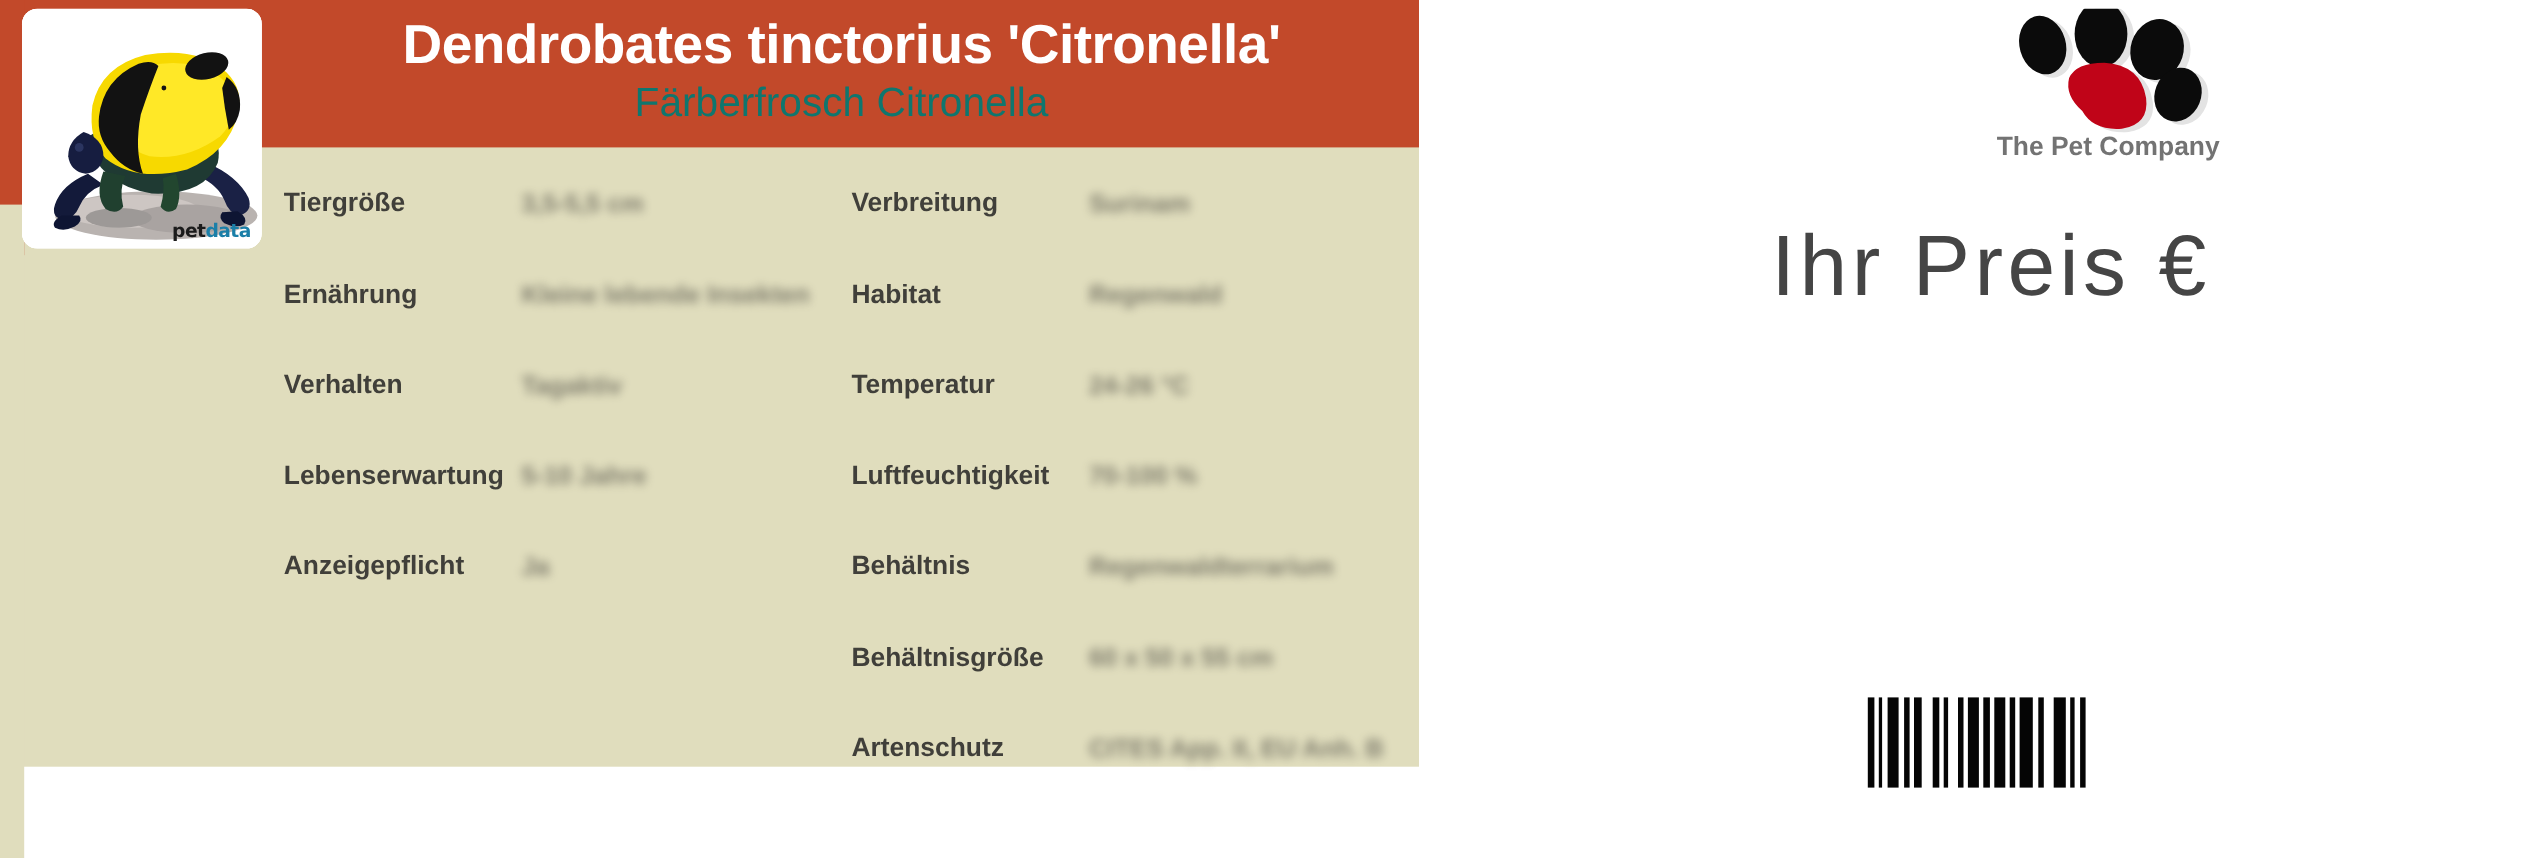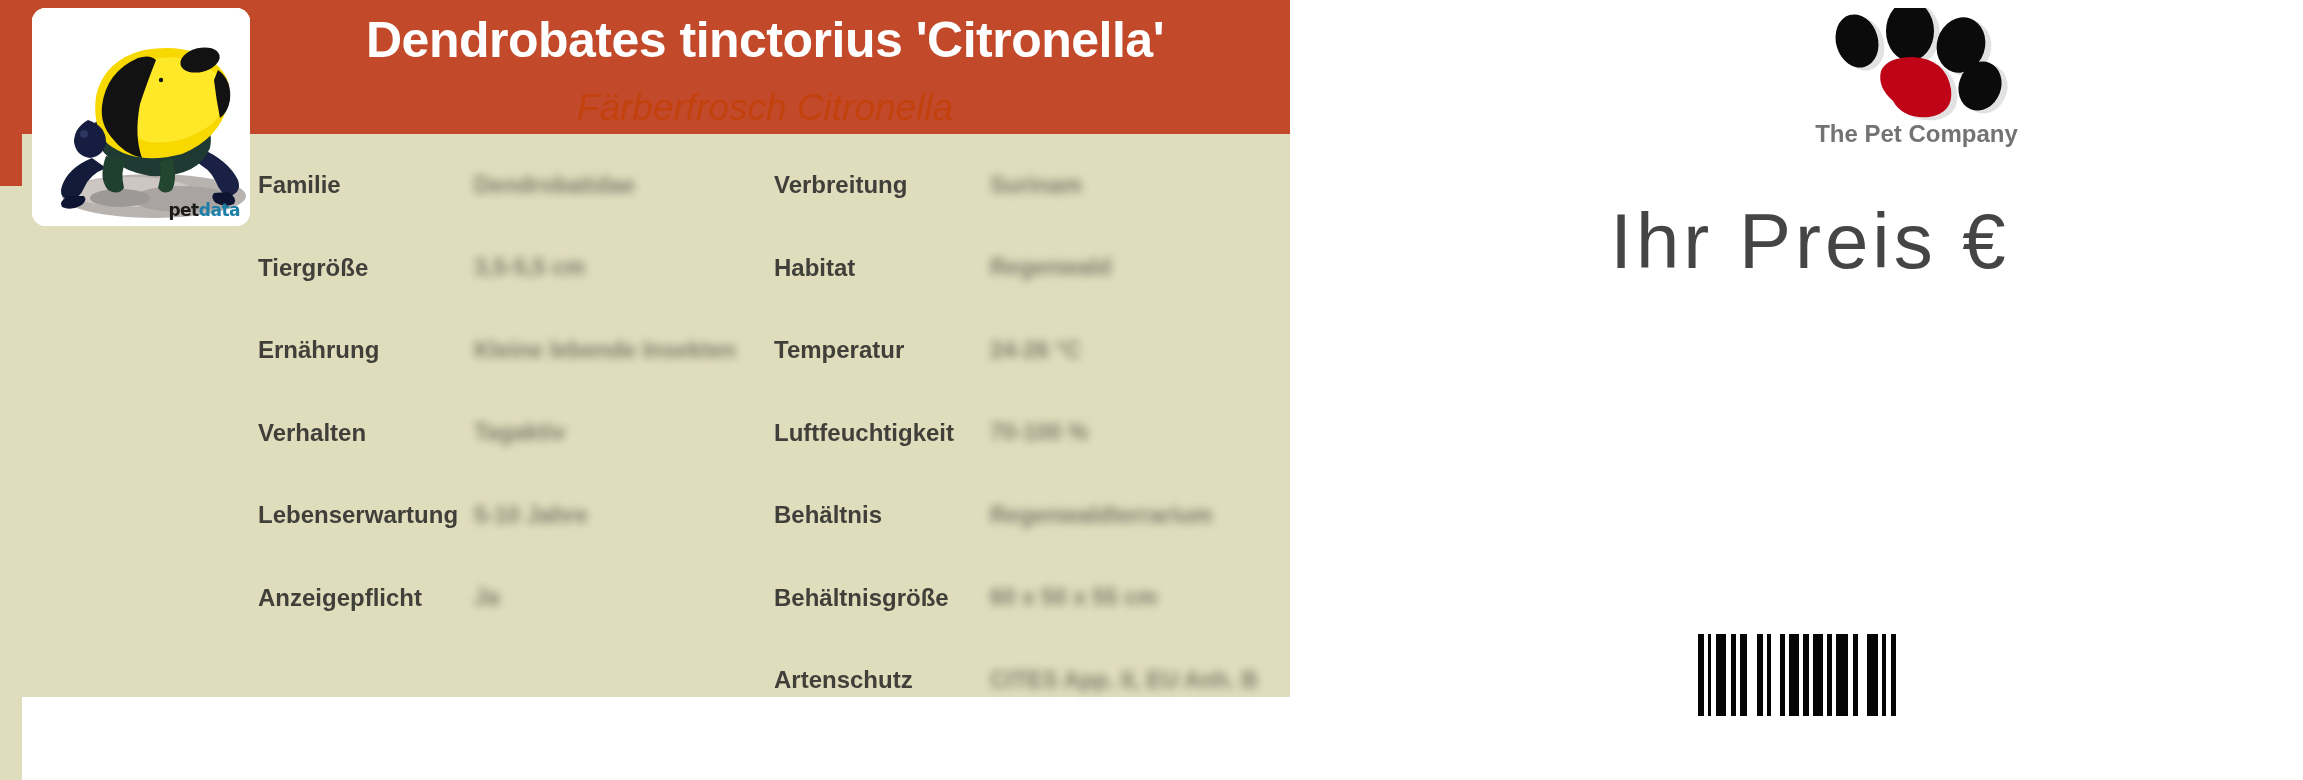--- a/index.html
+++ b/index.html
@@ -45,21 +45,20 @@
 
   
   .photo-card {
     position:absolute;
     left:20px; top:8px;
     width:218px; height:218px;
     background:#ffffff;
     border-radius:14px;
     overflow:hidden;
     z-index:6;
-    margin-left:12px;
   }
   .photo-inner { position:absolute; inset:0; background:#ffffff; }
   .photo-svg { position:absolute; left:0; top:0; width:218px; height:218px; }
   .petdata-logo {
     position:absolute;
     right:10px; bottom:6px;
     font-family:"DejaVu Sans", sans-serif;
     font-size:17px;
     font-weight:700;
     letter-spacing:-0.5px;
@@ -81,25 +80,24 @@
     font-size:50px;
     font-weight:bold;
     color:#ffffff;
     line-height:1.15;
     white-space:nowrap;
     letter-spacing:-0.5px;
   }
   .species-subtitle {
     font-family:"Liberation Sans Narrow","Liberation Sans", sans-serif;
     font-size:37px;
-    font-style:italic;
     font-weight:400;
-    color:#c2410c;
+    color:#0f766e;
     line-height:1.25;
-    margin-top:15px;
+    margin-top:0;
     white-space:nowrap;
   }
 
   
   .attr-grid {
     position:absolute;
     left:0; top:134px;
     width:1290px; height:646px;
     display:grid;
     grid-template-columns: 516px 516px;
@@ -188,24 +186,20 @@
     <div class="left-orange-strip"></div>
     <div class="left-beige-strip"></div>
 
     <div class="title-block">
       <div class="species-title">Dendrobates tinctorius 'Citronella'</div>
       <div class="species-subtitle">Färberfrosch Citronella</div>
     </div>
 
     <div class="attr-grid">
       <div class="attr-col">
-        <div class="attr-row">
-          <span class="attr-label">Familie</span>
-          <span class="attr-value">Dendrobatidae</span>
-        </div>
         <div class="attr-row">
           <span class="attr-label">Tiergröße</span>
           <span class="attr-value">3,5-5,5 cm</span>
         </div>
         <div class="attr-row">
           <span class="attr-label">Ernährung</span>
           <span class="attr-value">Kleine lebende Insekten</span>
         </div>
         <div class="attr-row">
           <span class="attr-label">Verhalten</span>

